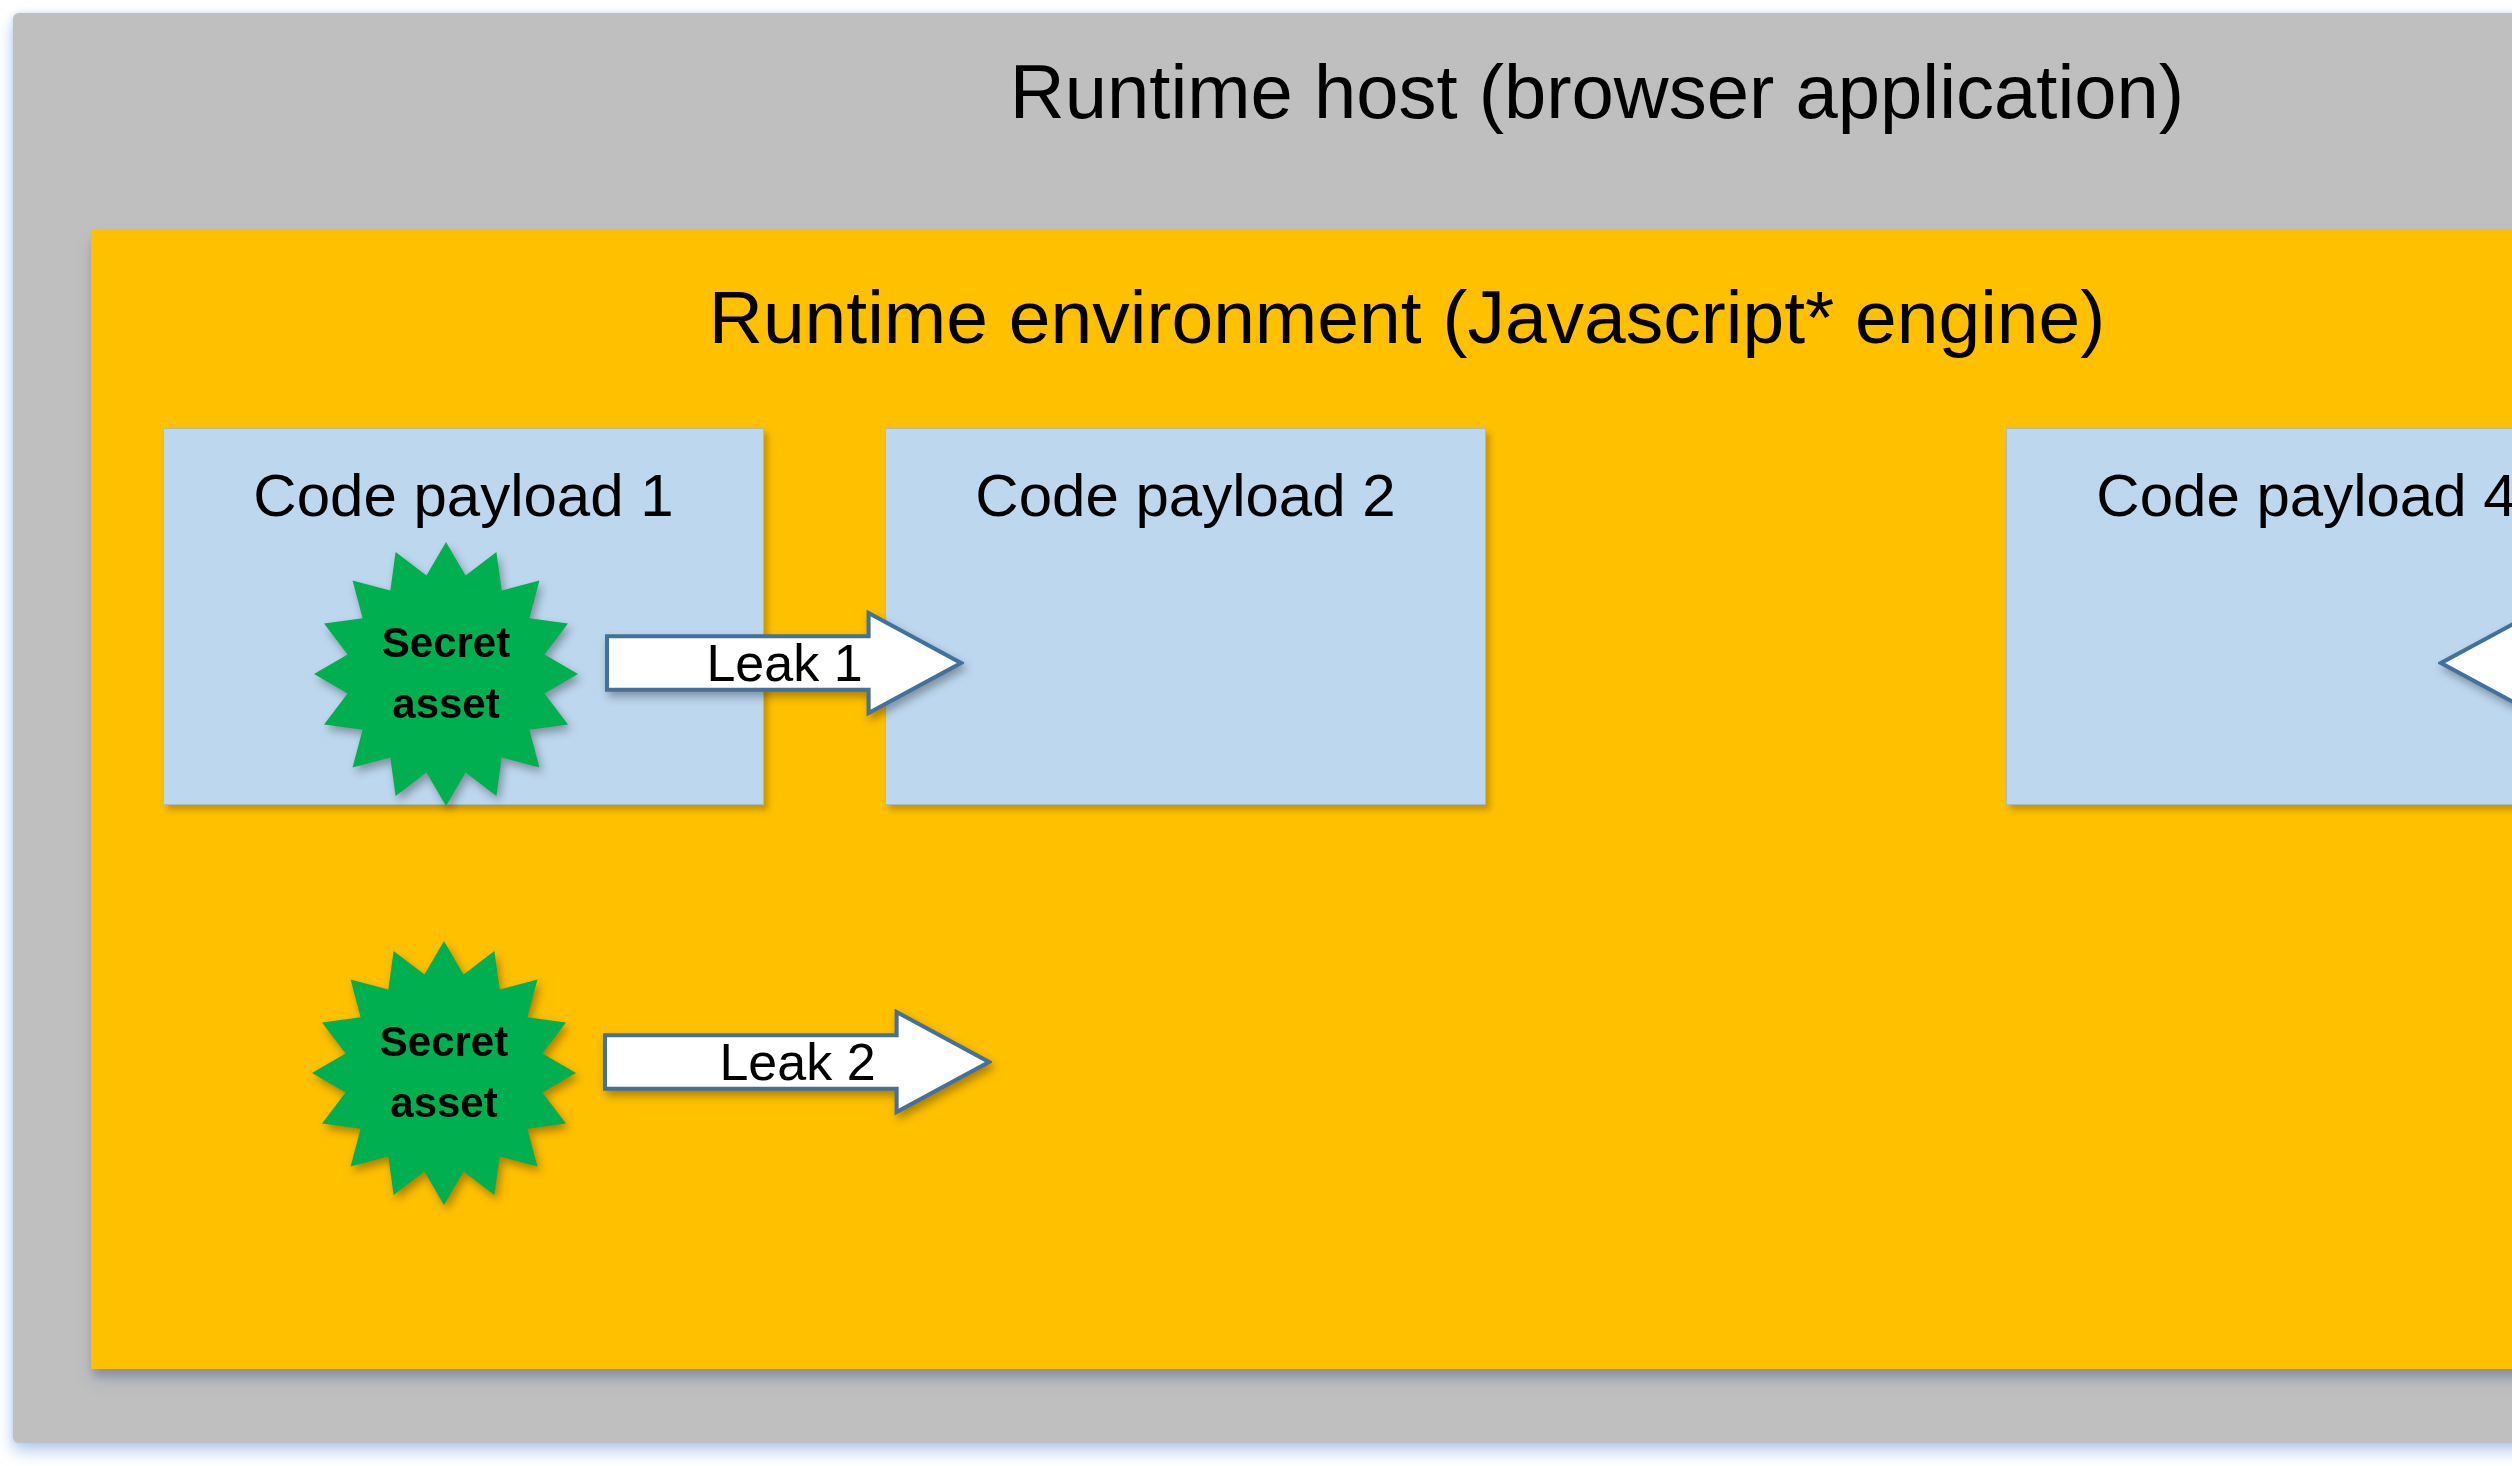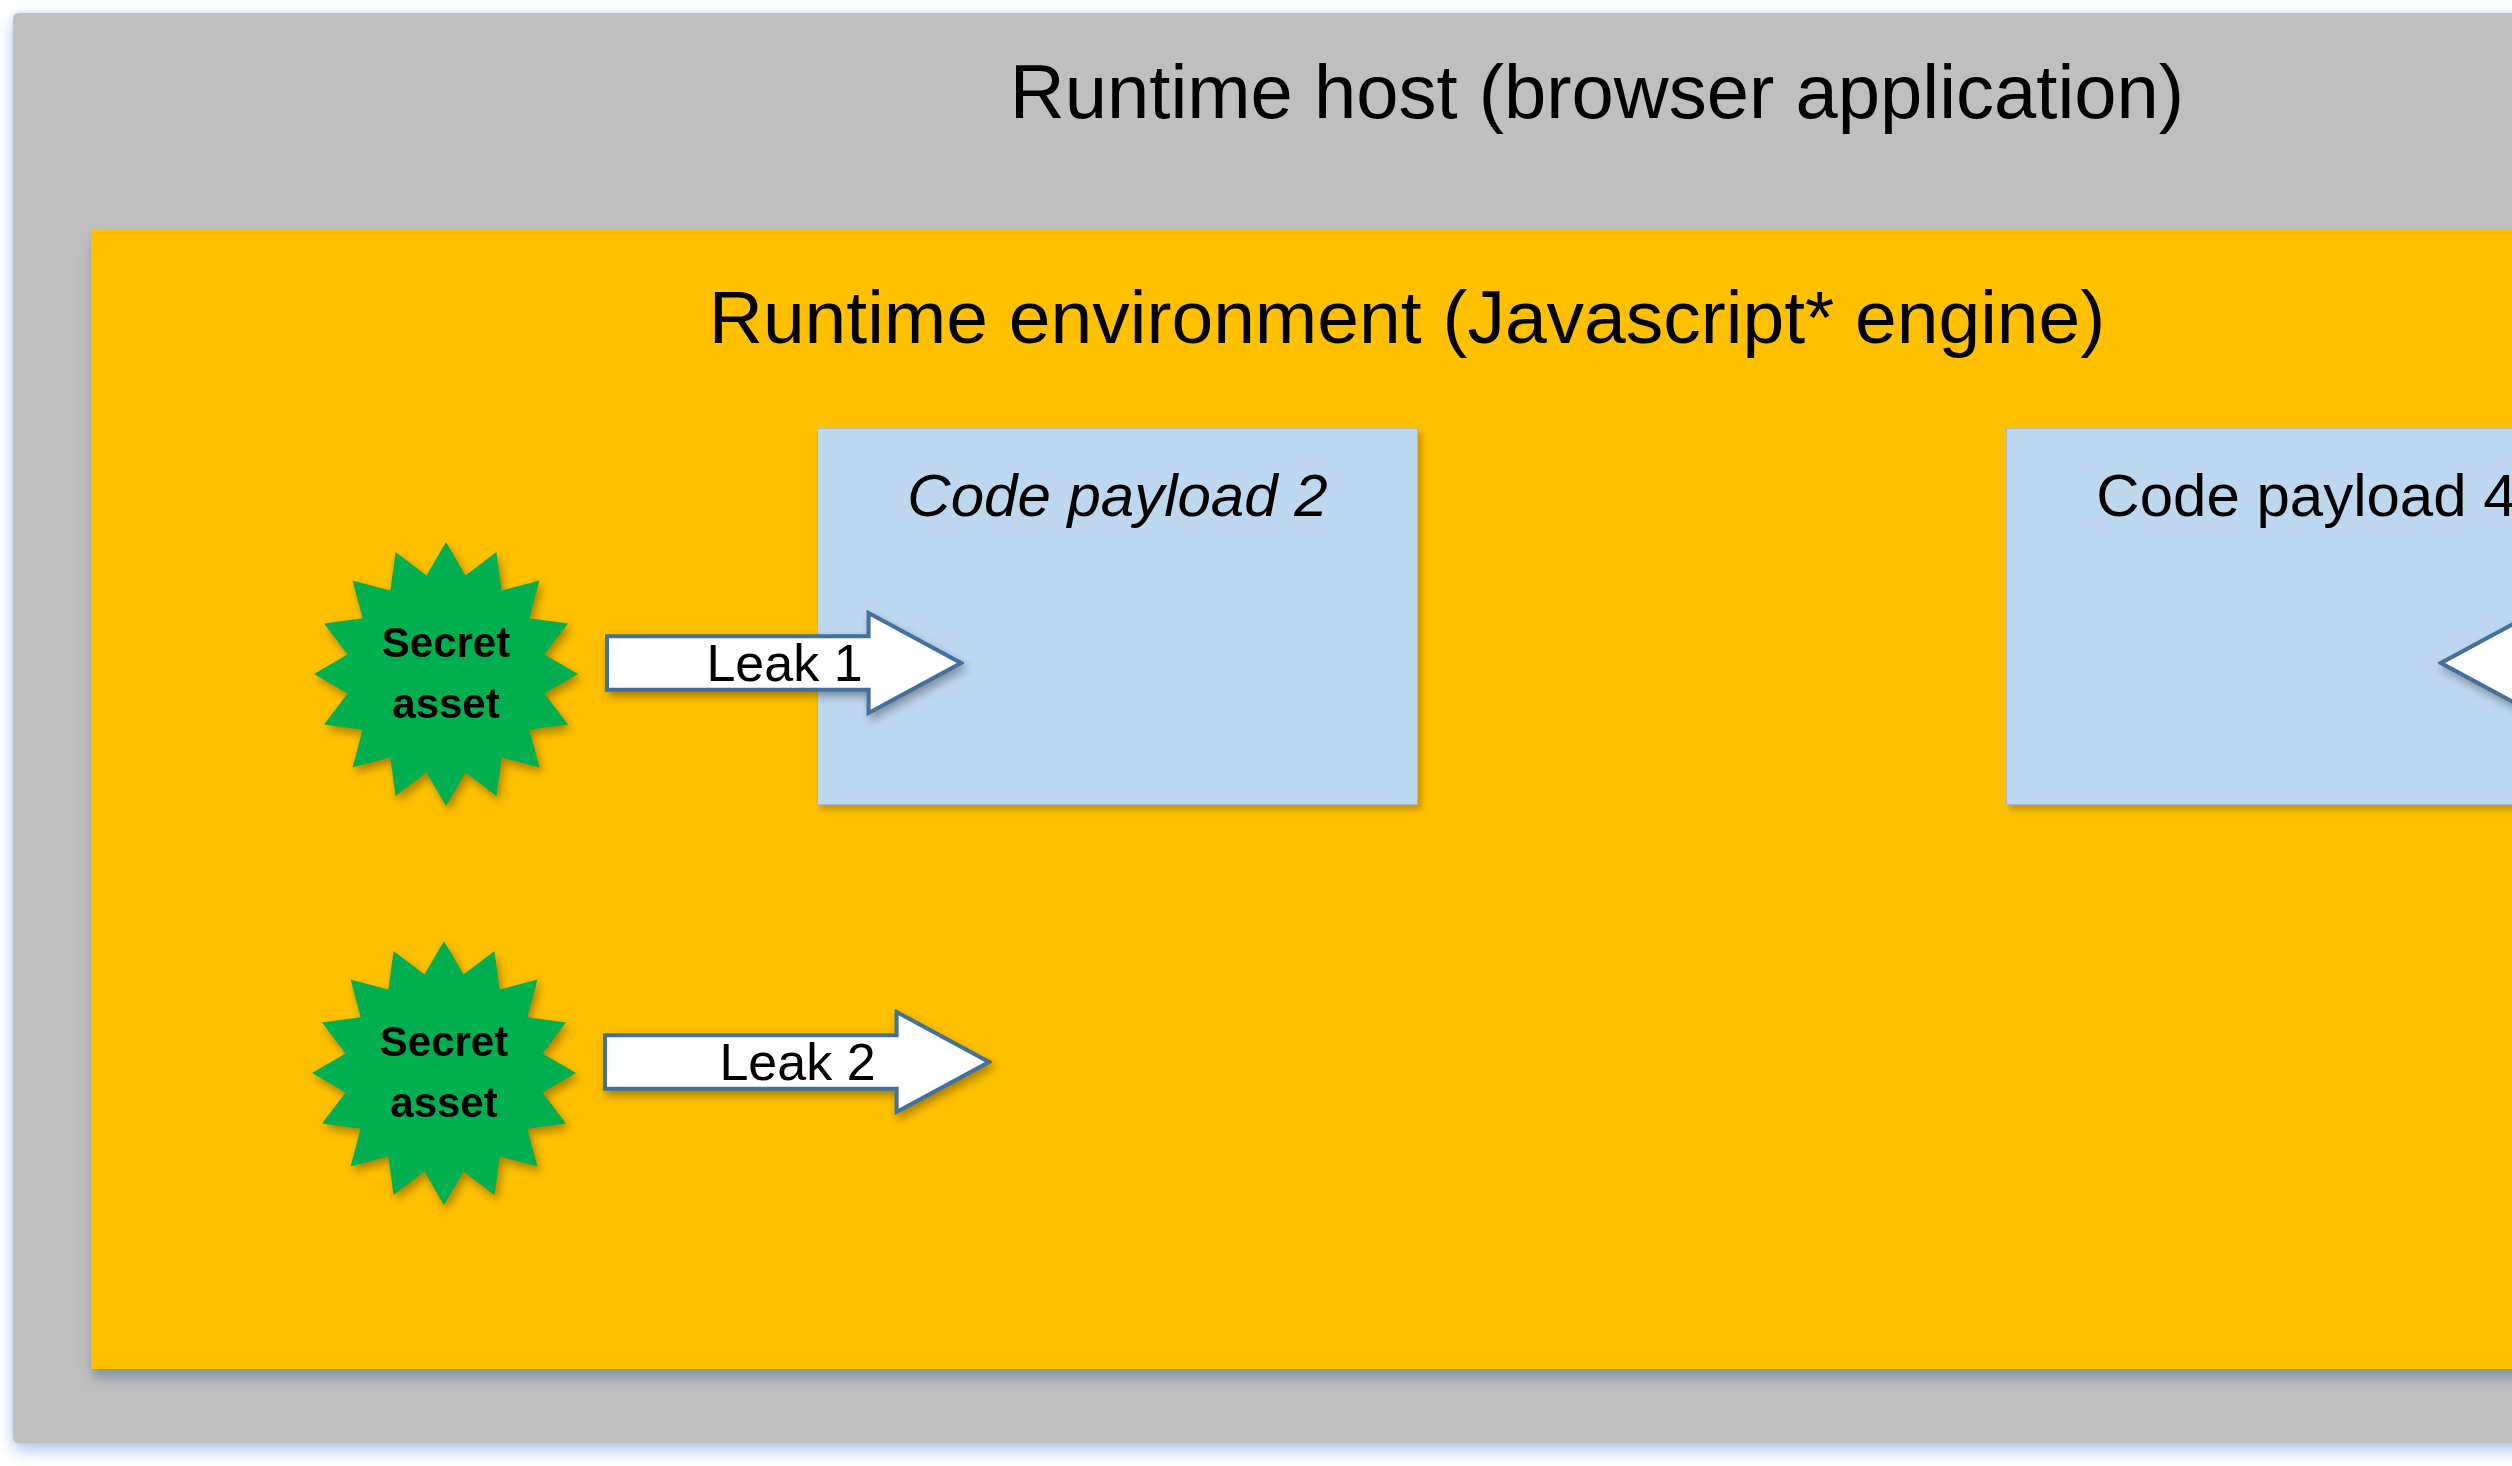--- a/index.html
+++ b/index.html
@@ -56,21 +56,21 @@
     box-sizing: border-box;
   }
   .payload-label {
     margin-top: 31px;
     text-align: center;
     font-size: 60px;
     line-height: 1.2;
     white-space: nowrap;
   }
   .payload-1 { left: 163px;  top: 428px; }
-  .payload-2 { left: 817px; top: 428px; font-style: italic; }
+  .payload-2 { left: 885px; top: 428px; }
   .payload-4 { left: 2006px; top: 428px; }
   .payload-3 { left: 845px; top: 855px; height: 383px; }
 
   .star-wrap {
     position: absolute;
     width: 264px; height: 264px;
     filter: drop-shadow(3.5px 5px 4.5px rgba(0,0,0,0.32));
     z-index: 3;
     font-weight: bold;
   }
@@ -121,20 +121,23 @@
 <div class="page">
 
   <div class="host"></div>
 
   <div class="host-title">Runtime host (browser application)</div>
 
   <div class="env"></div>
 
   <div class="env-title">Runtime environment (Javascript* engine)</div>
 
+  <div class="payload payload-1">
+    <div class="payload-label">Code payload 1</div>
+  </div>
 
   <div class="payload payload-2">
     <div class="payload-label">Code payload 2</div>
   </div>
 
   <div class="payload payload-4">
     <div class="payload-label">Code payload 4</div>
   </div>
 
 

